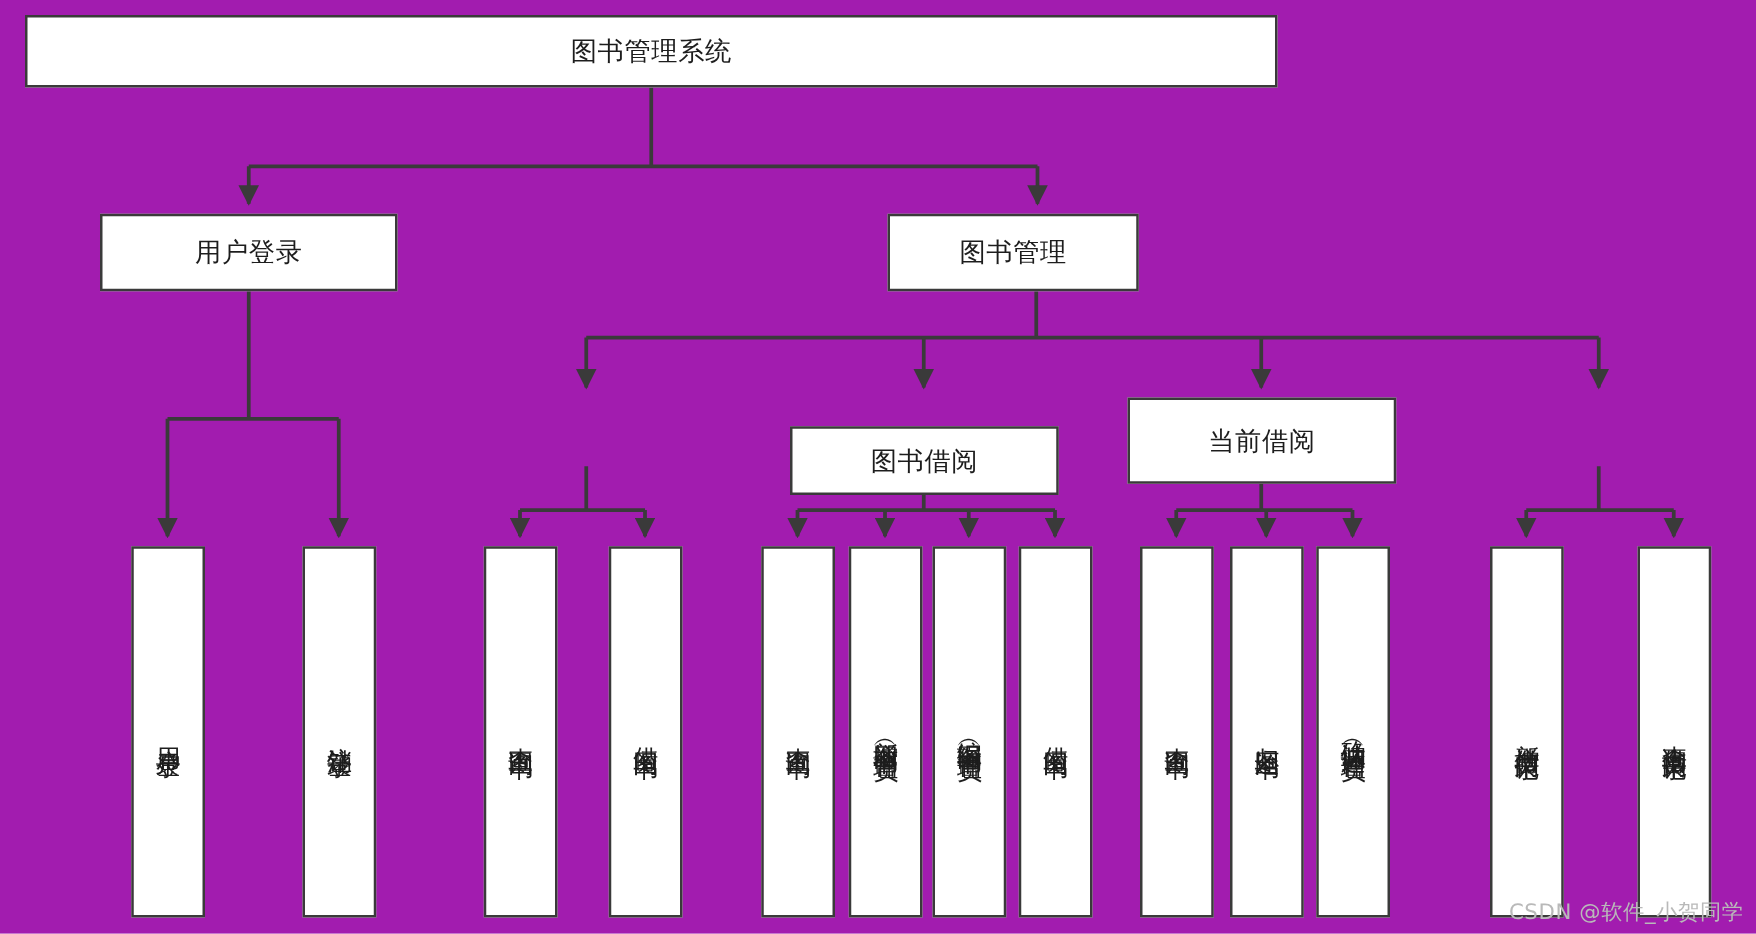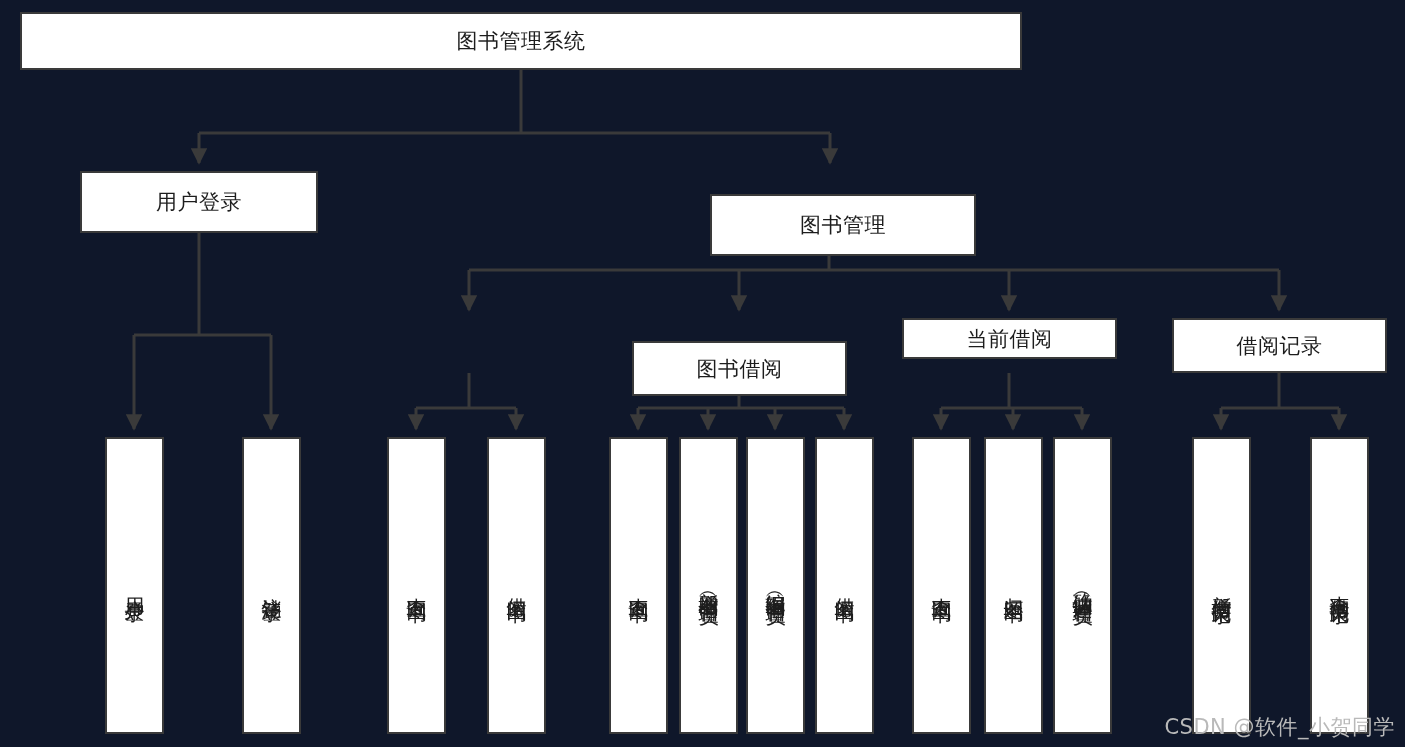--- a/index.html
+++ b/index.html
@@ -7,21 +7,21 @@
     padding: 0;
     background: #ffffff;
   }
   body {
     font-family: "DejaVu Sans", "Liberation Sans", sans-serif;
   }
   #diagram-root {
     position: relative;
     width: 1405px;
     height: 747px;
-    background: #0f172a;
+    background: #a21caf;
     overflow: hidden;
   }
   svg.wires {
     position: absolute;
     left: 0;
     top: 0;
     width: 1405px;
     height: 747px;
     pointer-events: none;
   }
@@ -53,21 +53,21 @@
     text-orientation: upright;
     white-space: nowrap;
   }
   .node .label {
     white-space: nowrap;
   }
   #watermark {
     position: absolute;
     right: 10px;
     bottom: 6px;
-    font-size: 21px;
+    font-size: 17px;
     color: #b9b9b9;
     letter-spacing: 0.5px;
     user-select: none;
   }
 </style>
 </head>
 <body>
 
 <div id="diagram-root">
 
@@ -122,32 +122,29 @@
     </g>
   </svg>
 
   <div class="node horiz" style="left:20px; top:12px; width:1002px; height:58px;">
     <span class="label">图书管理系统</span>
   </div>
 
   <div class="node horiz" style="left:80px; top:171px; width:238px; height:62px;">
     <span class="label">用户登录</span>
   </div>
-  <div class="node horiz" style="left:710px; top:171px; width:266px; height:62px;margin-top:23px;">
+  <div class="node horiz" style="left:710px; top:171px; width:201px; height:62px;">
     <span class="label">图书管理</span>
   </div>
 
   <div class="node horiz" style="left:632px; top:318px; width:215px; height:55px;margin-top:23px;">
     <span class="label">图书借阅</span>
   </div>
-  <div class="node horiz" style="left:902px; top:318px; width:215px; height:41px;">
+  <div class="node horiz" style="left:902px; top:318px; width:215px; height:69px;">
     <span class="label">当前借阅</span>
-  </div>
-  <div class="node horiz" style="left:1172px; top:318px; width:215px; height:55px;">
-    <span class="label">借阅记录</span>
   </div>
 
   <div class="node vert" style="left:105px; top:437px; width:59px; height:297px;">
     <span class="label">用户登录</span>
   </div>
   <div class="node vert" style="left:242px; top:437px; width:59px; height:297px;">
     <span class="label">注销登录</span>
   </div>
   <div class="node vert" style="left:387px; top:437px; width:59px; height:297px;">
     <span class="label">查询图书</span>

